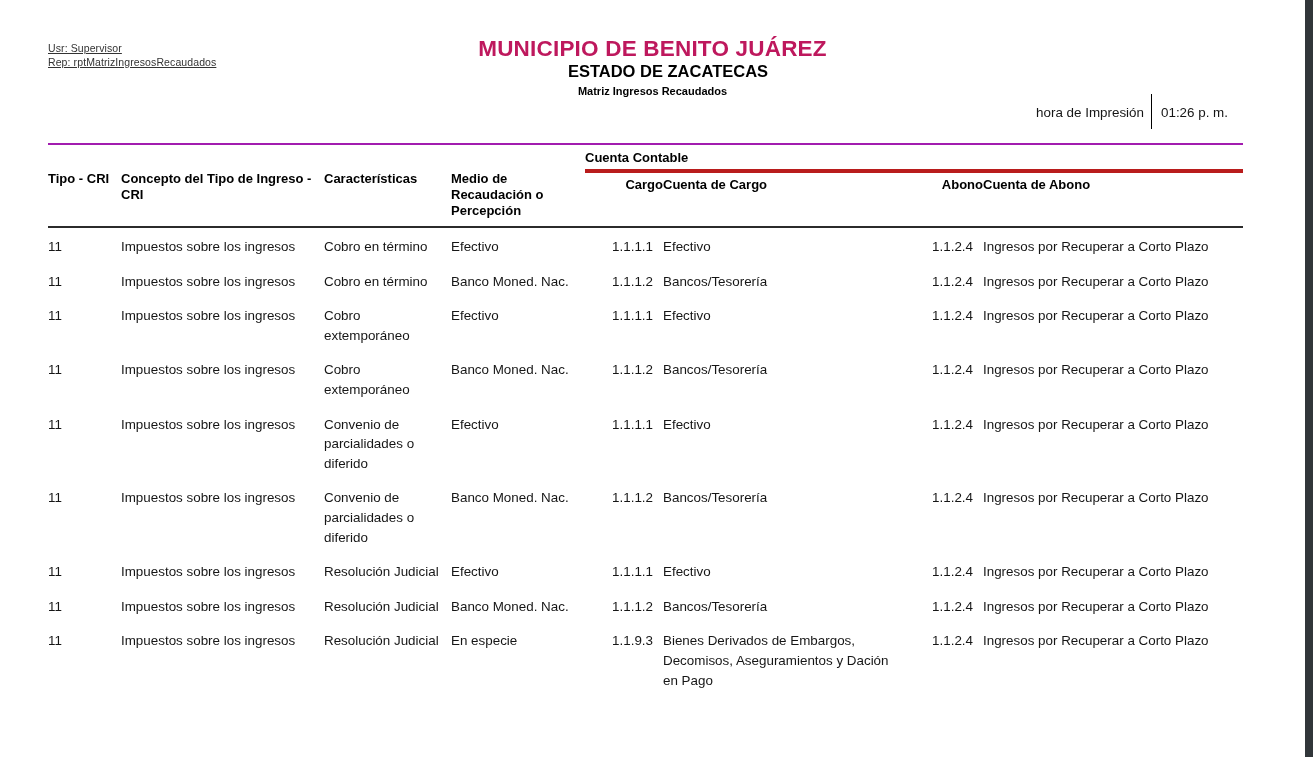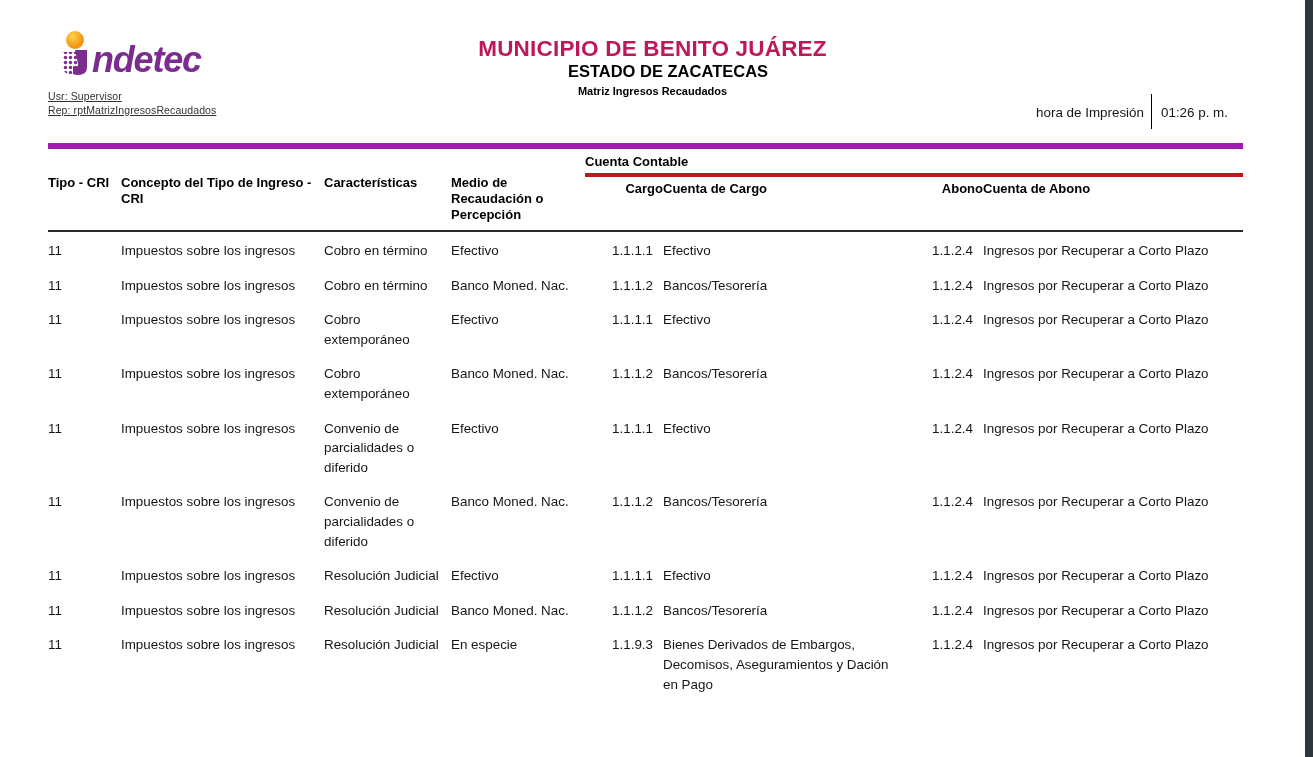--- a/index.html
+++ b/index.html
@@ -123,21 +123,21 @@
     table-layout: fixed;
   }
   table.matrix th, table.matrix td {
     padding: 0;
     vertical-align: top;
     text-align: left;
   }
   
   .grouprow td { padding: 0; }
   .rule-top {
-    border-top: 6px solid #a21caf;
+    border-top: 2px solid #a21caf;
     margin-left: 45px;
   }
   .group-title {
     font-size: 13px;
     font-weight: bold;
     text-align: center;
     padding: 5px 0 4px 0 !important;
     color: #000;
   }
   .group-spacer { }
@@ -185,43 +185,20 @@
 
 <div id="viewport">
 
   <div class="left-gutter"></div>
 
   <div id="page">
 
     <div class="report-header">
 
       <div class="logo-block">
-        <div class="logo-mark">
-          <svg class="logo-svg" width="230" height="48" viewBox="0 0 230 48" xmlns="http://www.w3.org/2000/svg">
-            <defs>
-              <pattern id="halftone" x="0" y="0" width="5" height="5" patternUnits="userSpaceOnUse">
-                <rect width="5" height="5" fill="#ffffff"></rect>
-                <circle cx="2.5" cy="2.5" r="1.7" fill="#7B2D8E"></circle>
-              </pattern>
-              <radialGradient id="dotgrad" cx="35%" cy="30%" r="75%">
-                <stop offset="0%" stop-color="#FFD24A"></stop>
-                <stop offset="65%" stop-color="#F6A01B"></stop>
-                <stop offset="100%" stop-color="#EE8A12"></stop>
-              </radialGradient>
-            </defs>
-
-            <circle cx="27" cy="10" r="9" fill="url(#dotgrad)"></circle>
-
-            <path d="M14 22 h22 v14 q0 9 -10 9 q-12 0 -12 -11 z" fill="url(#halftone)"></path>
-
-            <path d="M27 20 h12 v17 q0 8 -9 8 q-3 0 -5 -1 v-8 q2 1 3 1 q2 0 2 -3 z" fill="#7B2D8E"></path>
-
-            <text x="44" y="42" font-family="'Liberation Sans', sans-serif" font-size="36" font-weight="bold" font-style="italic" fill="#7B2D8E" letter-spacing="-1.2">ndetec</text>
-          </svg>
-        </div>
         <div class="meta-lines">
           <div>Usr: Supervisor</div>
           <div>Rep: rptMatrizIngresosRecaudados</div>
         </div>
       </div>
 
       <div class="title-block">
         <div class="title-main">MUNICIPIO DE BENITO JUÁREZ</div>
         <div class="title-sub">ESTADO DE ZACATECAS</div>
         <div class="title-third">Matriz Ingresos Recaudados</div>

